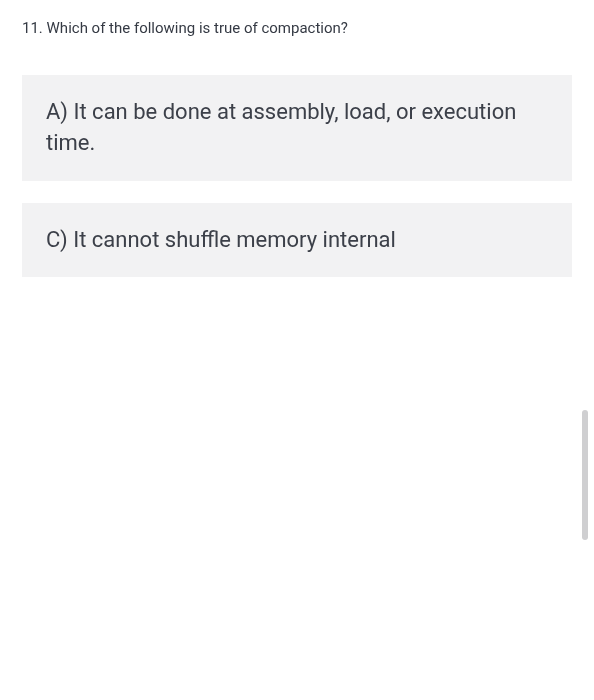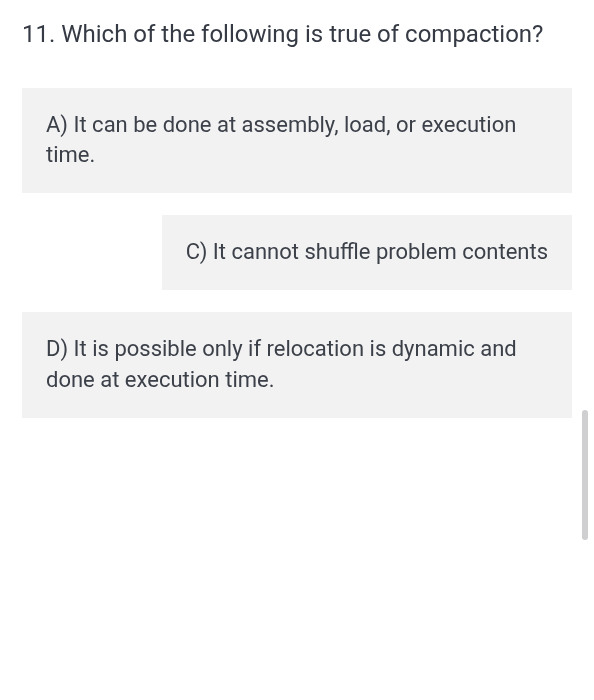--- a/index.html
+++ b/index.html
@@ -12,31 +12,30 @@
       background: #ffffff;
       width: 594px;
       height: 700px;
       overflow: hidden;
       position: relative;
     }
     .container {
       padding: 18px 22px 0 22px;
     }
     .question-text {
-      font-size: 24px;
+      font-size: 15px;
       color: #353a44;
       line-height: 1.4;
       margin-bottom: 36px;
       font-weight: 400;
     }
     .options {
       display: flex;
       flex-direction: column;
       gap: 22px;
-      align-items: flex-end;
     }
     .option {
       background: #f2f2f3;
       padding: 22px 24px;
       font-size: 22px;
       color: #3c4049;
       line-height: 1.4;
       cursor: pointer;
       font-weight: 400;
     }
@@ -58,22 +57,18 @@
     <span>11.</span>
     <span>Which of the following is true of compaction?</span>
   </div>
   <div class="options">
     <div class="option">
       <span>A)</span>
       <span>It can be done at assembly, load, or execution time.</span>
     </div>
     <div class="option">
       <span>C)</span>
-      <span>It cannot shuffle problem contents</span>
-    </div>
-    <div class="option">
-      <span>D)</span>
-      <span>It is possible only if relocation is dynamic and done at execution time.</span>
+      <span>It cannot shuffle memory internal</span>
     </div>
   </div>
 </div>
 
 <div class="scrollbar-track"></div>
 
 </body></html>

